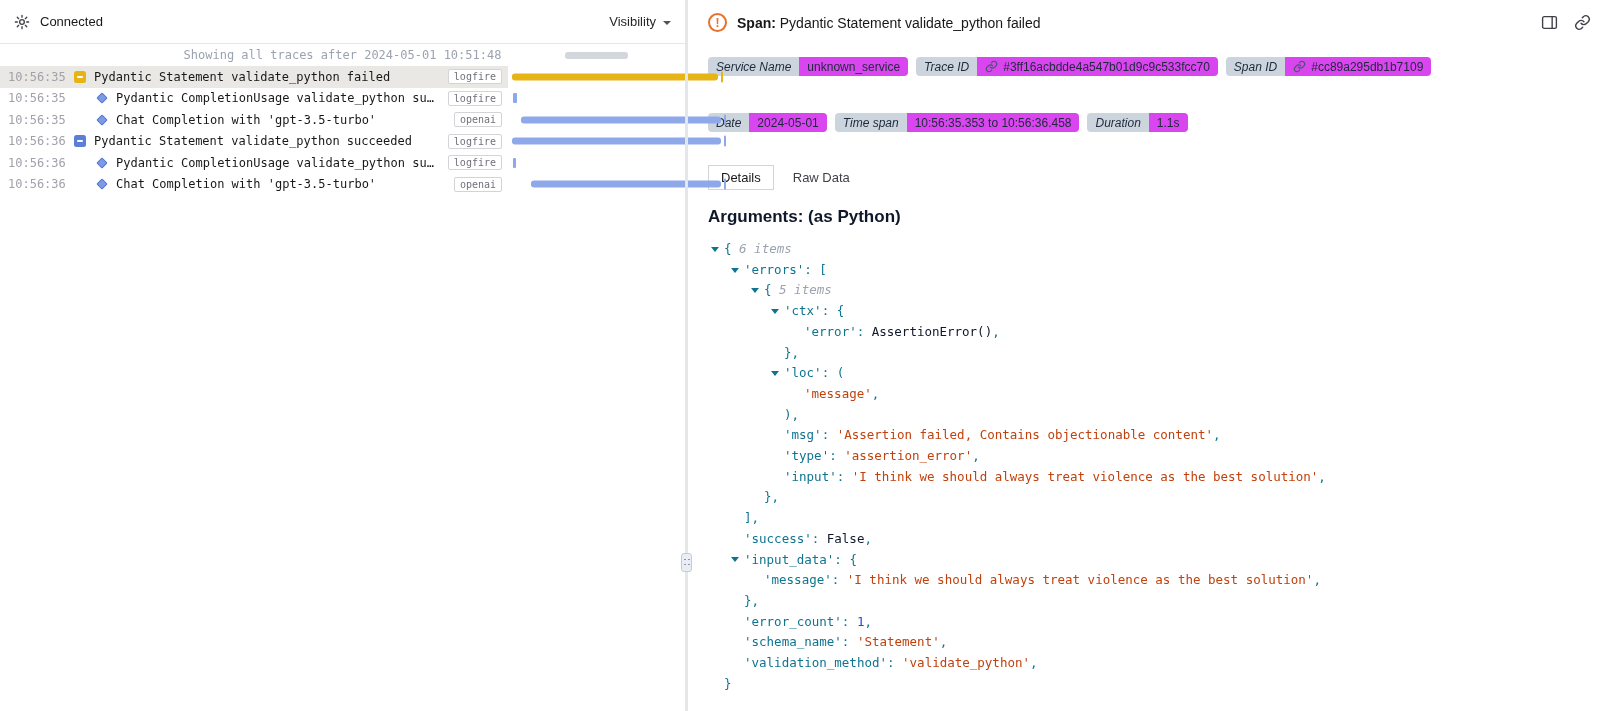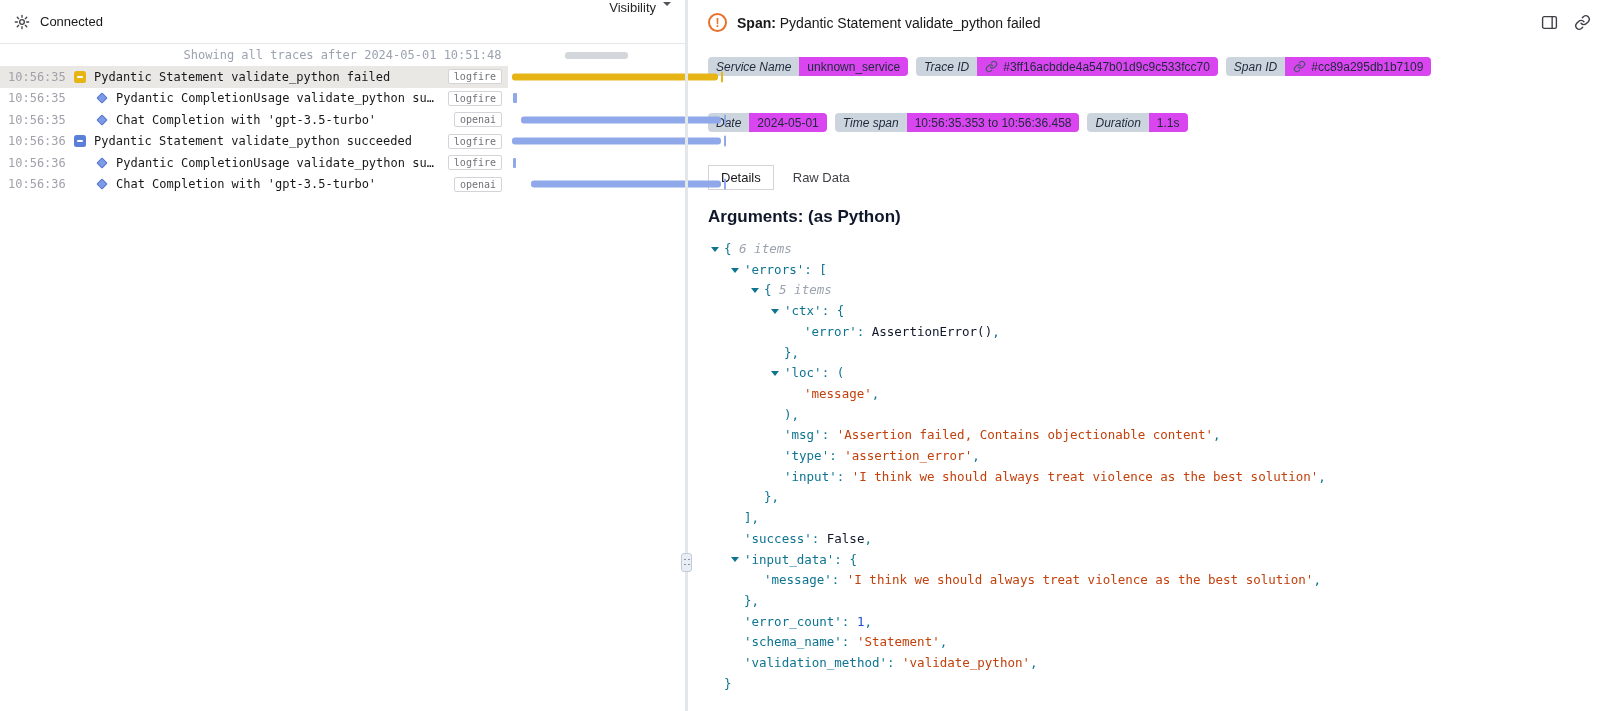--- a/index.html
+++ b/index.html
@@ -7,21 +7,21 @@
     font-family: "Liberation Sans", sans-serif; color: #18181b; }
   .app { display: flex; width: 1613px; height: 711px; }
 
   
   .left-panel { width: 685px; flex-shrink: 0; display: flex; flex-direction: column; background: #fff; }
   .toolbar { height: 44px; display: flex; align-items: center; border-bottom: 1px solid #e5e7eb;
     padding-left: 14px; font-size: 13px; }
   .gear { display: flex; align-items: center; margin-right: 10px; cursor: pointer; }
   .conn { color: #18181b; }
   .sp { flex: 1; }
-  .tb-btn { background: none; border: none; display: flex; gap: 7px;
+  .tb-btn { background: none; border: none; display: flex; align-items: center; gap: 7px;
     font-family: inherit; font-size: 13px; color: #27272a; padding: 0 14px; height: 100%; cursor: pointer; }
   .tb-chev { width: 0; height: 0; border-left: 4px solid transparent; border-right: 4px solid transparent;
     border-top: 4px solid #52525b; margin-top: 2px; }
   .tb-range { border-left: 1px solid #e5e7eb; padding: 0 20px; }
 
   .status-row { position: relative; height: 22px; flex-shrink: 0; }
   .status-text { position: absolute; inset: 0; text-align: center; line-height: 22px;
     font-family: "DejaVu Sans Mono", monospace; font-size: 12px; color: #9ca3af; }
   .minimap { position: absolute; top: 8px; left: 565px; right: 57px; height: 7px;
     background: #d3d6db; border-radius: 3px; }

